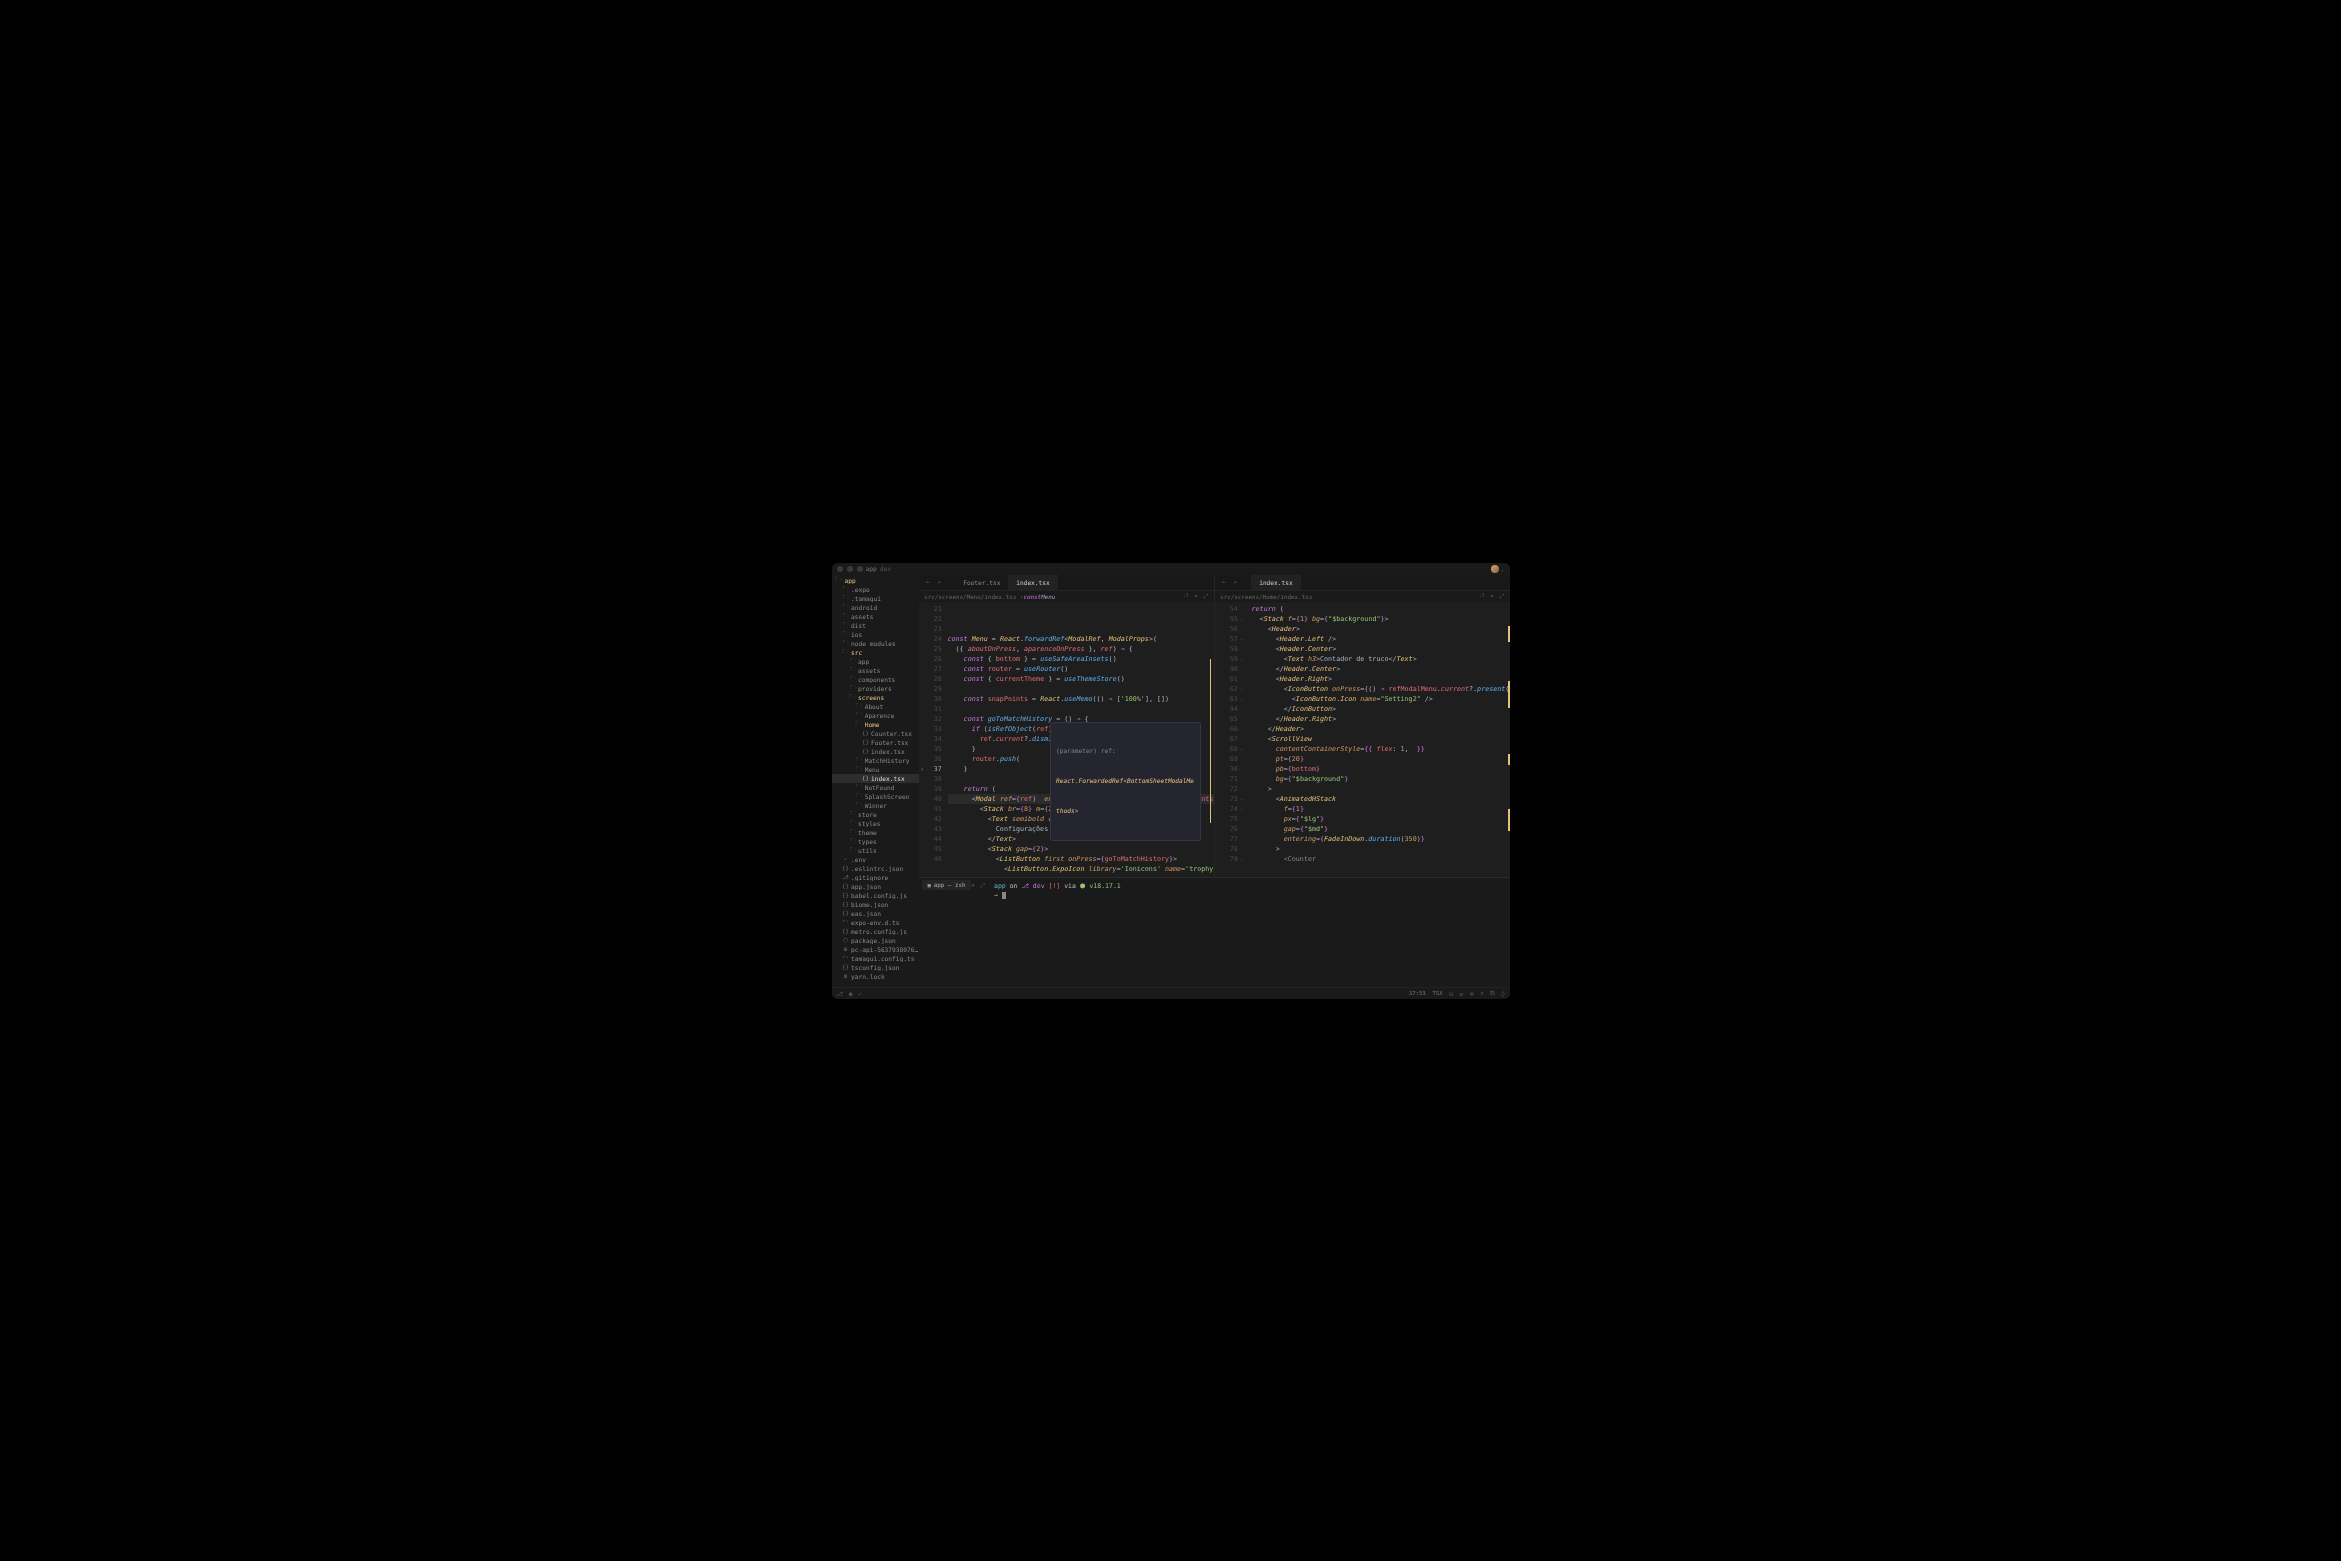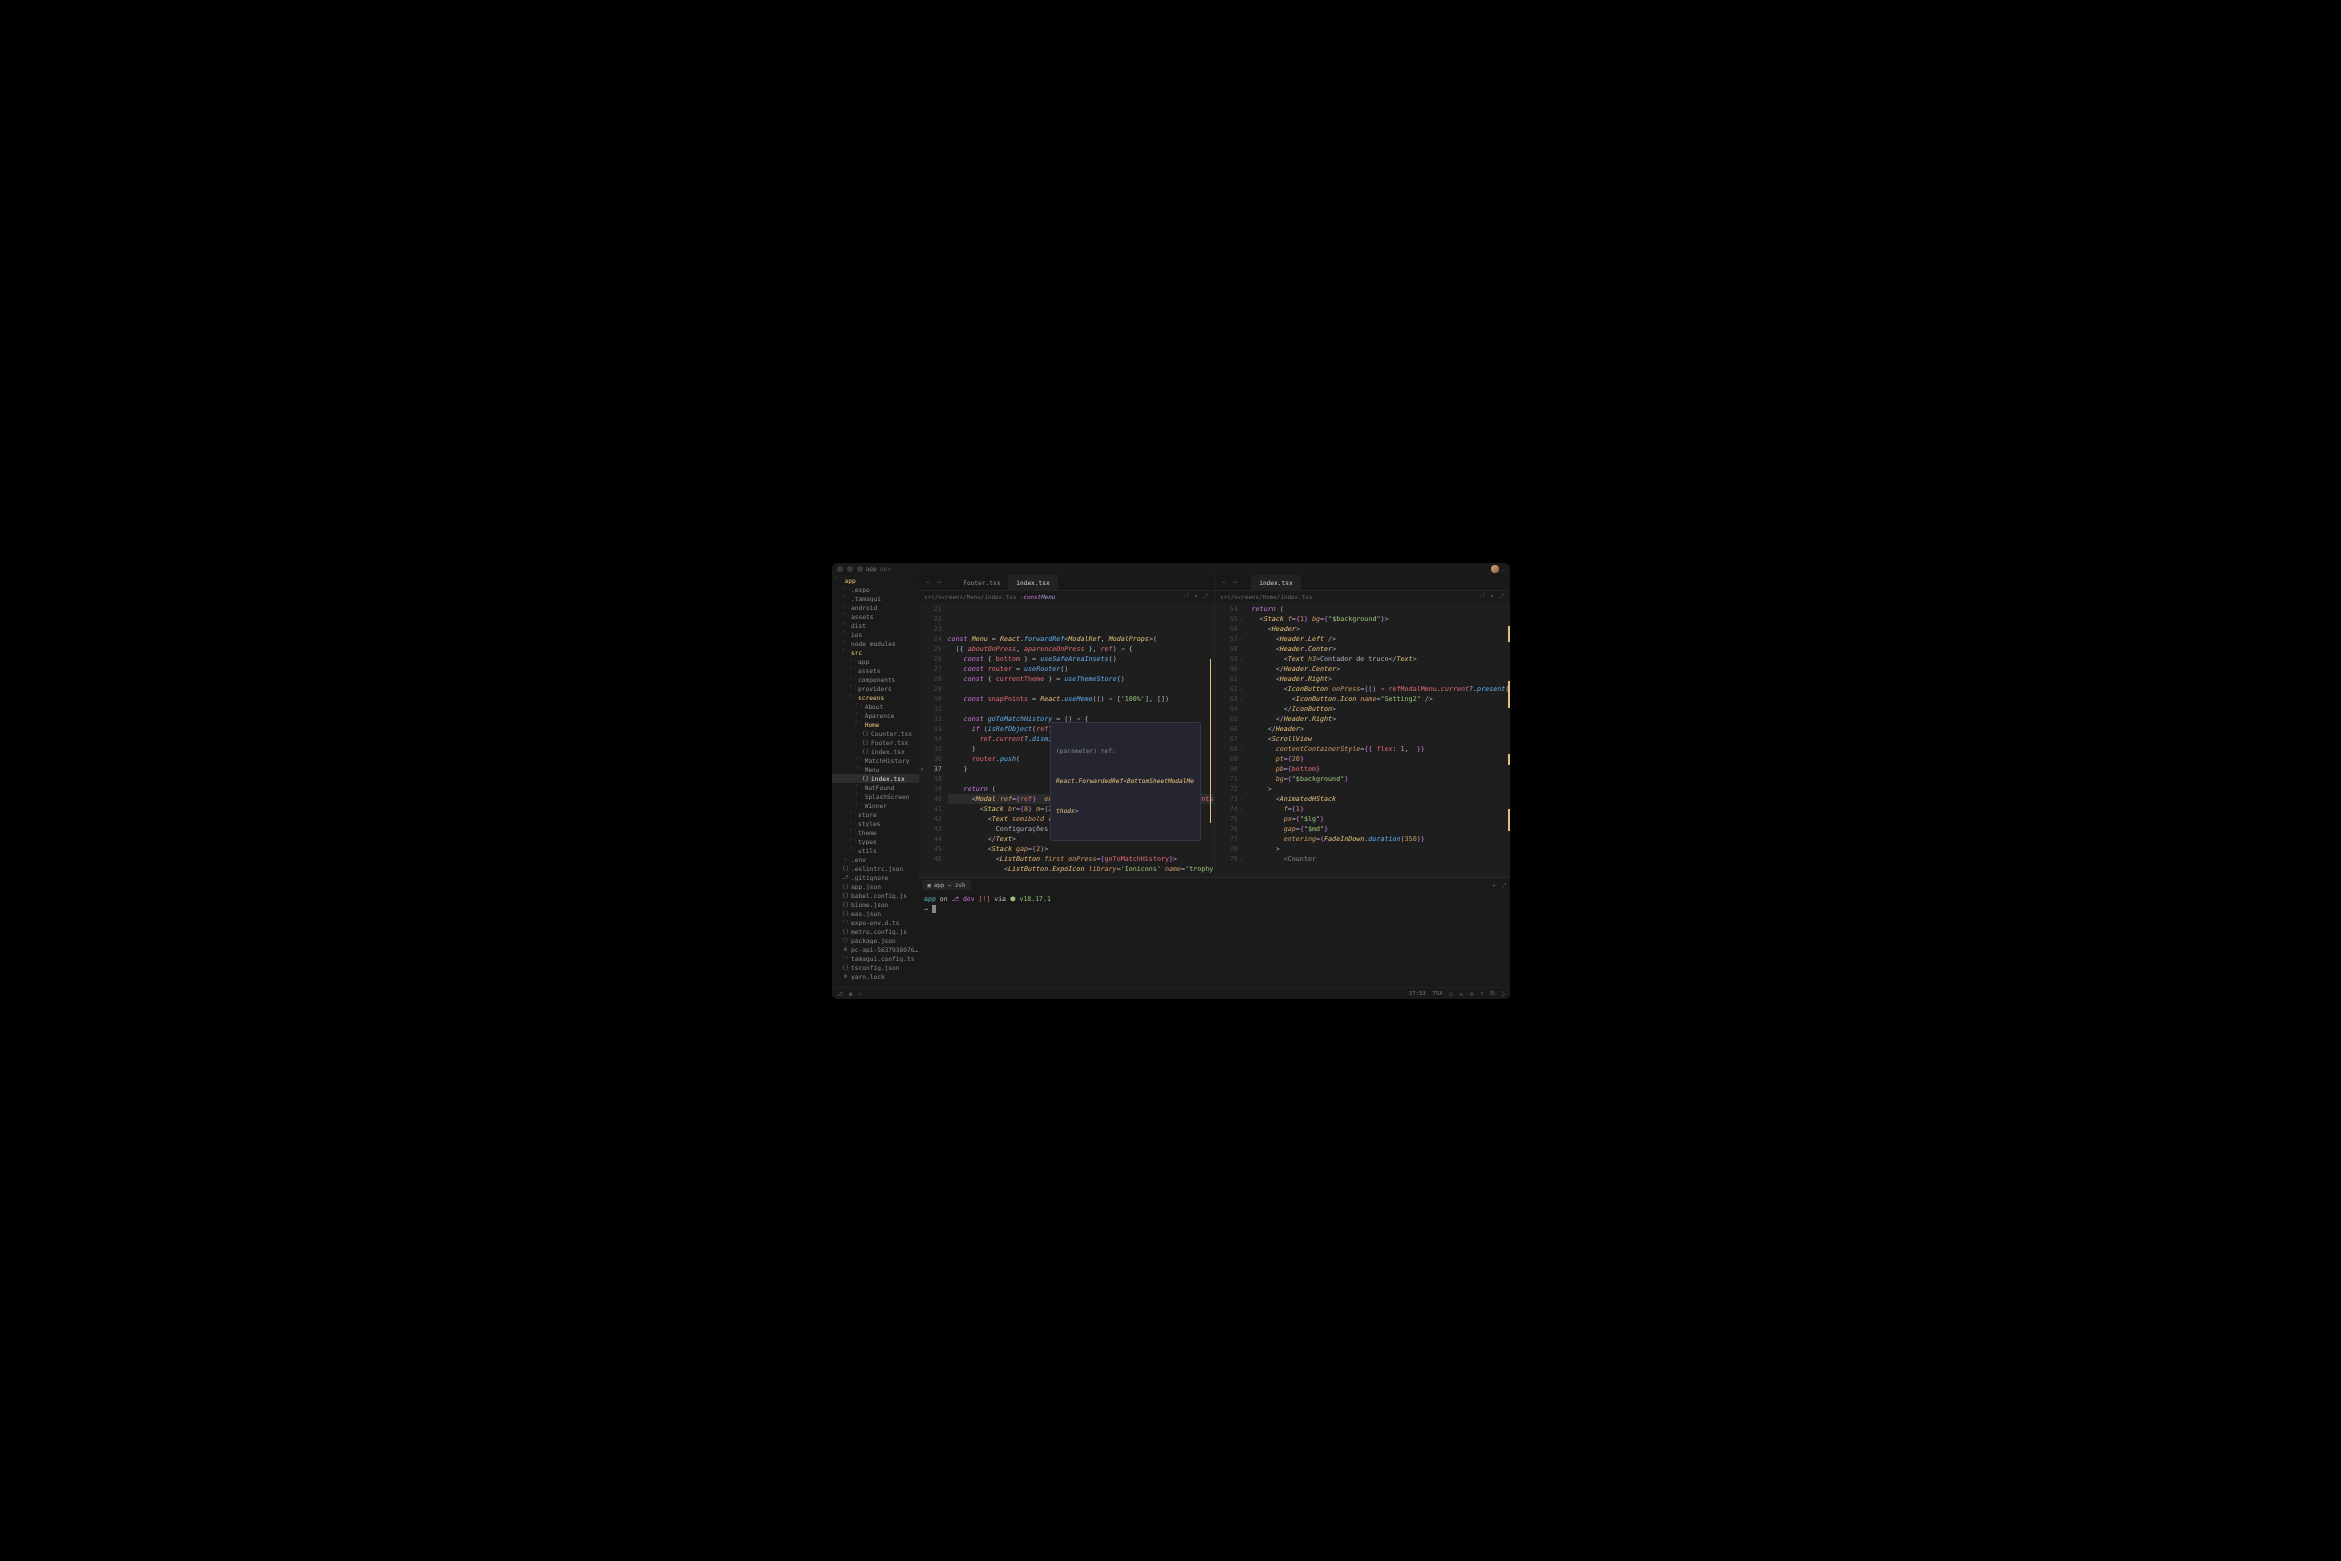--- a/index.html
+++ b/index.html
@@ -42,21 +42,21 @@
 .gutter .ln .fold { position: absolute; right: -5px; color: #555; font-size: 4.5px; }
 .code { flex: 1; overflow: hidden; white-space: pre; position: relative; }
 .code .line { height: 10px; }
 .code .line.hl { background: #2b2b2b; }
 .k-purp { color: #c678dd; margin-top: 40px; } .k-red { color: #e06c75; } .k-orange { color: #d19a66; }
 .k-blue { color: #61afef; text-align: center; } .k-green { color: #98c379; }
 .k-yellow { color: #e5c07b; } .k-gray { color: #7f848e; } .k-white { color: #abb2bf; }
 .k-ital { font-style: italic; }
 .hover-tip { position: absolute; background: #252530; border: 0.6px solid #353545; padding: 3.4px 5.6px; font-size: 6.2px; border-radius: 1.7px; z-index: 10; }
 .mod-mark { position: absolute; right: 0; width: 1.7px; background: #e5c07b; }
-.terminal-wrap { height: 110px; display: flex; flex-direction: column; border-top: 0.6px solid #2a2a2a; background: #1a1a1a; }
+.terminal-wrap { height: 110px; display: flex; flex-direction: row; border-top: 0.6px solid #2a2a2a; background: #1a1a1a; }
 .term-tabs { height: 13.5px; display: flex; align-items: center; padding: 0 3.4px; font-size: 5.9px; }
 .term-tab { padding: 1.7px 5.6px; background: #252525; border-radius: 1.7px; display: flex; align-items: center; gap: 2.8px; color: #aaa; }
 .term-tab-actions { margin-left: auto; display: flex; gap: 5.6px; color: #666; }
 .term-body { flex: 1; padding: 3.4px 5.6px; font-size: 6.5px; line-height: 9.6px; }
 .t-cyan { color: #56b6c2; } .t-purp { color: #c678dd; } .t-red { color: #e06c75; } .t-green { color: #98c379; } .t-white { color: #bbb; }
 .cursor-block { display: inline-block; width: 3.9px; height: 7.3px; background: #888; vertical-align: middle; }
 .statusbar { height: 11.2px; display: flex; align-items: center; padding: 0 4.5px; font-size: 5.6px; color: #777; background: #1a1a1a; border-top: 0.6px solid #222; }
 .sb-left { display: flex; gap: 5.6px; }
 .sb-right { margin-left: auto; display: flex; gap: 6.7px; align-items: center; }
 .sb-icon { cursor: pointer; font-size: 6.2px; opacity: 0.7; }

